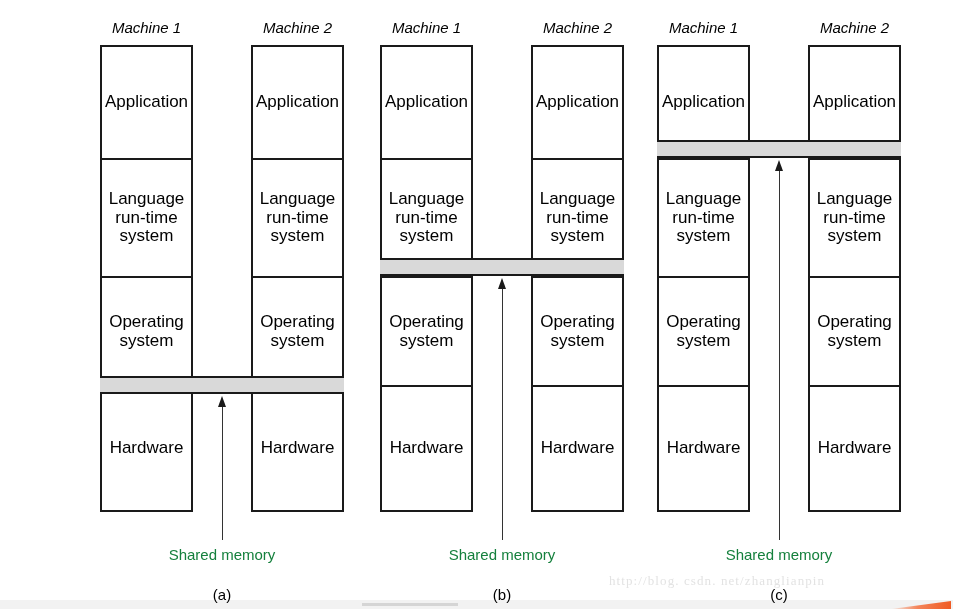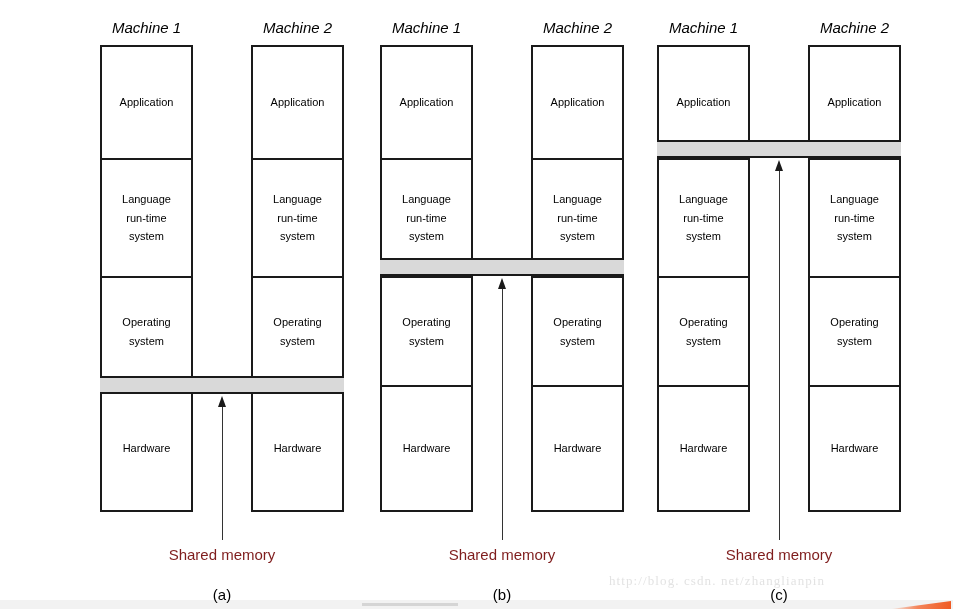--- a/index.html
+++ b/index.html
@@ -50,21 +50,21 @@
 
   .layer {
     position: absolute;
     left: 0;
     width: 100%;
     box-sizing: border-box;
     display: flex;
     align-items: center;
     justify-content: center;
     text-align: center;
-    font-size: 11px;
+    font-size: 17px;
     line-height: 18.5px;
     color: #000;
   }
   .layer.div-bottom {
     border-bottom: 2px solid #1a1a1a;
   }
   .layer-label {
     display: block;
     white-space: pre-line;
   }
@@ -96,21 +96,21 @@
     z-index: 7;
   }
 
   
   .shared-label {
     position: absolute;
     font-size: 15px;
     line-height: 15px;
     text-align: center;
     white-space: nowrap;
-    color: #7f1d1d;
+    color: #15803d;
   }
   .panel-caption {
     position: absolute;
     font-size: 15px;
     line-height: 15px;
     text-align: center;
     white-space: nowrap;
     color: #000;
     z-index: 9;
   }

